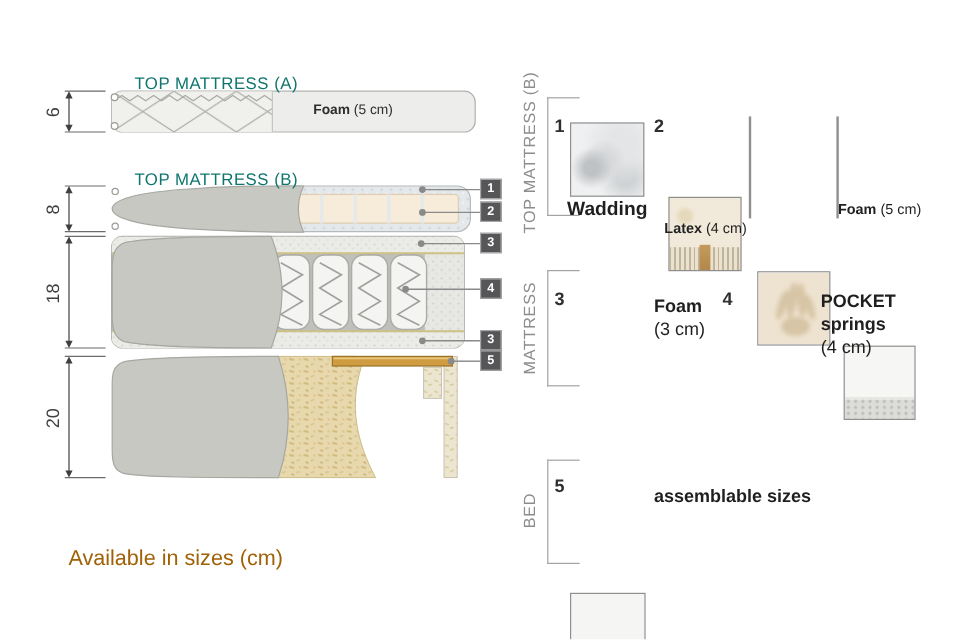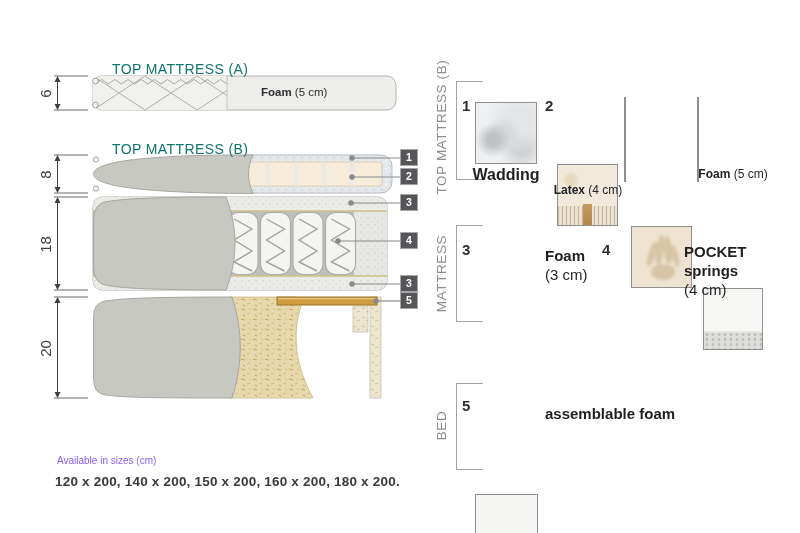--- a/index.html
+++ b/index.html
@@ -16,21 +16,21 @@
              transform:rotate(-90deg);white-space:nowrap;}
   .bracket{border-left:1.5px solid #a2a2a2;border-top:1.5px solid #a2a2a2;
            border-bottom:1.5px solid #a2a2a2;width:26px;}
   .vdivider{width:1.5px;background:#8f8f8f;}
   .num{font-size:15px;font-weight:bold;color:#2f2f2f;}
   .swatch{border:1px solid #8f8f8f;box-sizing:border-box;position:relative;overflow:hidden;}
   .cap{font-size:12px;color:#1f1f1f;text-align:center;line-height:14px;white-space:nowrap;}
   .capbig{font-size:16px;font-weight:bold;color:#1f1f1f;text-align:center;white-space:nowrap;}
   .scap{font-size:15px;color:#1f1f1f;line-height:19px;white-space:nowrap;}
   .scap .b{font-weight:bold;}
-  .foot1{font-size:10px;color:#8b5cf6;}
+  .foot1{font-size:18px;color:#a16207;}
   .foot2{font-size:13.5px;font-weight:bold;color:#3a3a3a;letter-spacing:.2px;}
   
   .sw-wadding{background-color:#eff0f1;background-image:
     radial-gradient(circle at 28% 62%, #bfc2c4 0 10%, rgba(191,194,196,0) 30%),
     radial-gradient(circle at 46% 52%, #d6d8da 0 14%, rgba(214,216,218,0) 40%),
     radial-gradient(circle at 70% 28%, #e3e5e6 0 20%, rgba(227,229,230,0) 55%),
     radial-gradient(circle at 76% 74%, #d0d3d5 0 12%, rgba(208,211,213,0) 38%);}
   .sw-latex{background-color:#f1eadb;background-image:
     linear-gradient(#c49a5c,#b3874a),
     repeating-linear-gradient(90deg, rgba(150,136,106,.55) 0 1.5px, rgba(235,226,205,.95) 1.5px 4px),
@@ -257,19 +257,18 @@
     <div class="b">springs</div>
     <div>(4 cm)</div>
   </div>
 
   <div class="abs sec-label" style="left:376px;top:418px;width:130px">BED</div>
   <div class="abs bracket" style="left:456px;top:383px;height:85px"></div>
 
   <div class="abs num" style="left:462px;top:397px">5</div>
 
   <div class="abs scap" style="left:545px;top:404px">
-    <div class="b">assemblable foam</div>
+    <div class="b">assemblable sizes</div>
   </div>
 
   <div class="abs foot1" style="left:57px;top:455px">Available in sizes (cm)</div>
-  <div class="abs foot2" style="left:55px;top:474px">120 x 200, 140 x 200, 150 x 200, 160 x 200, 180 x 200.</div>
 
 </div>
 
 </body></html>

